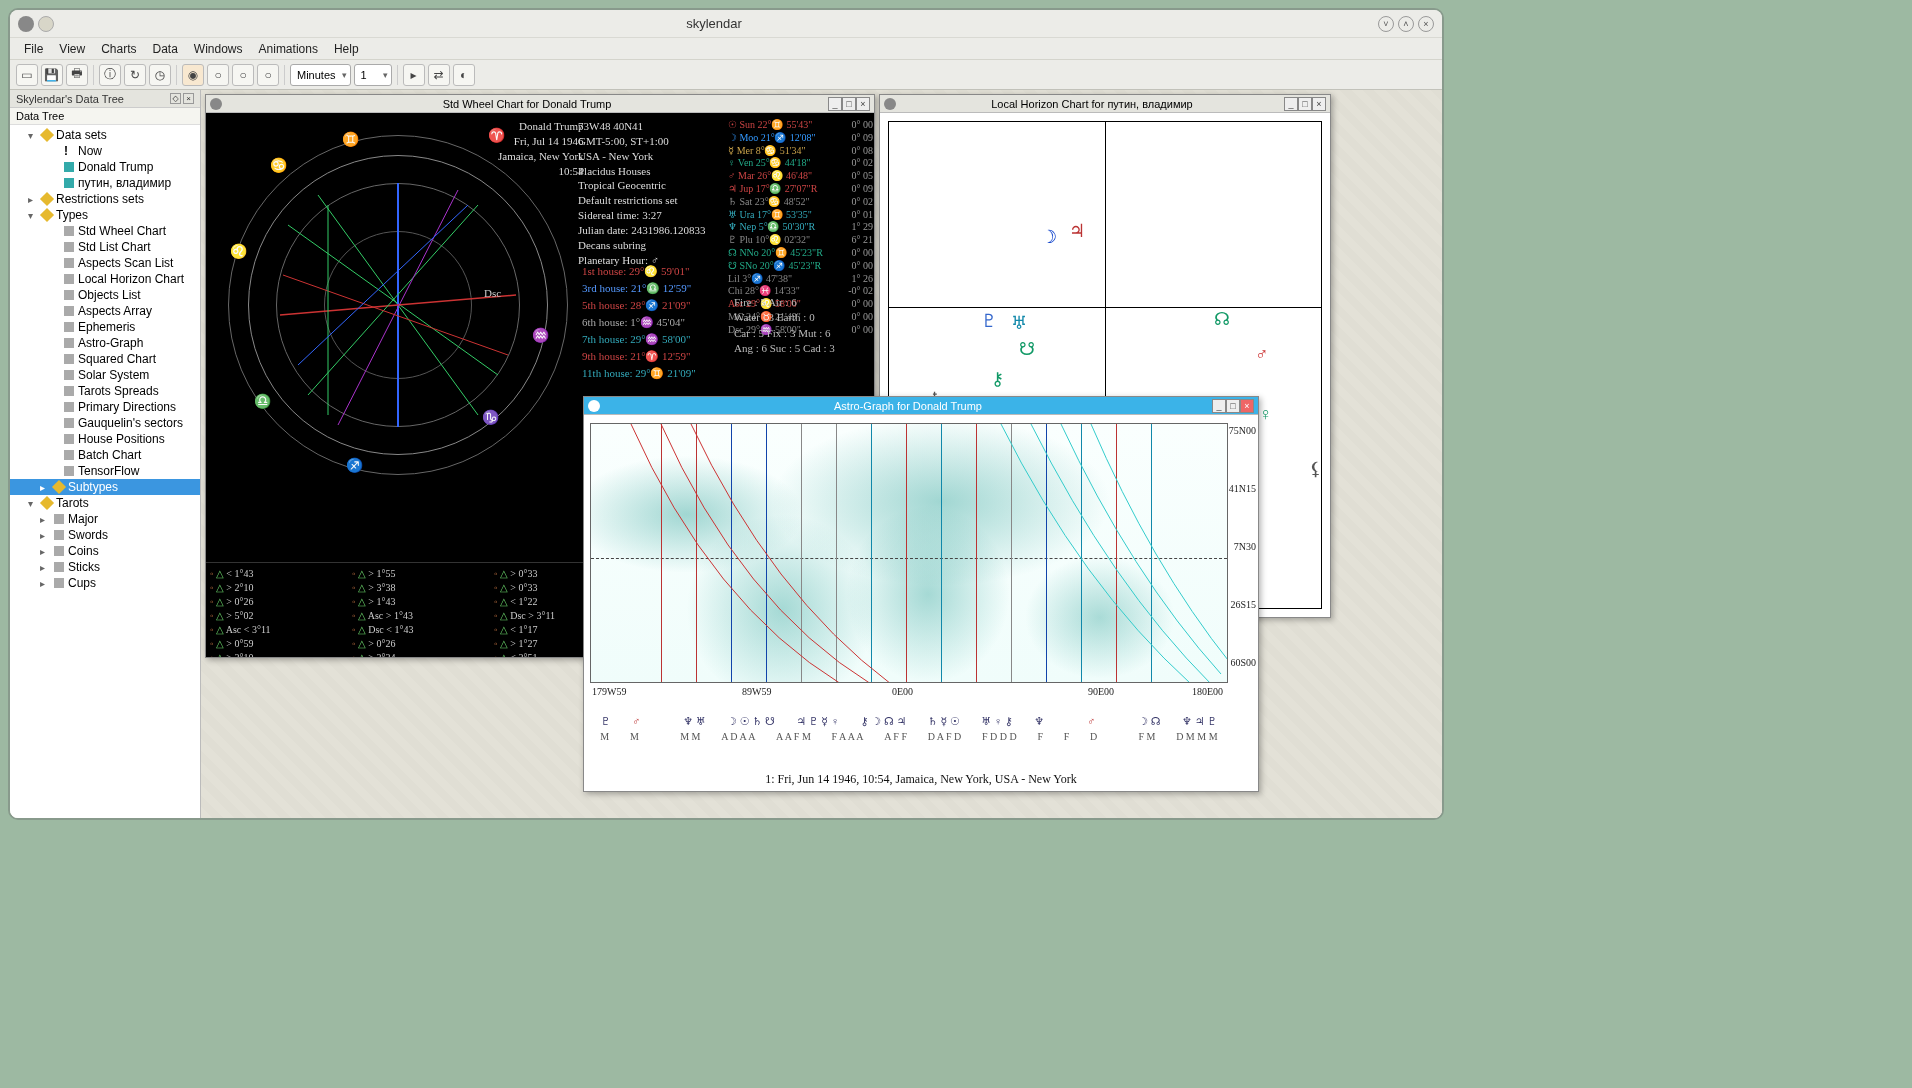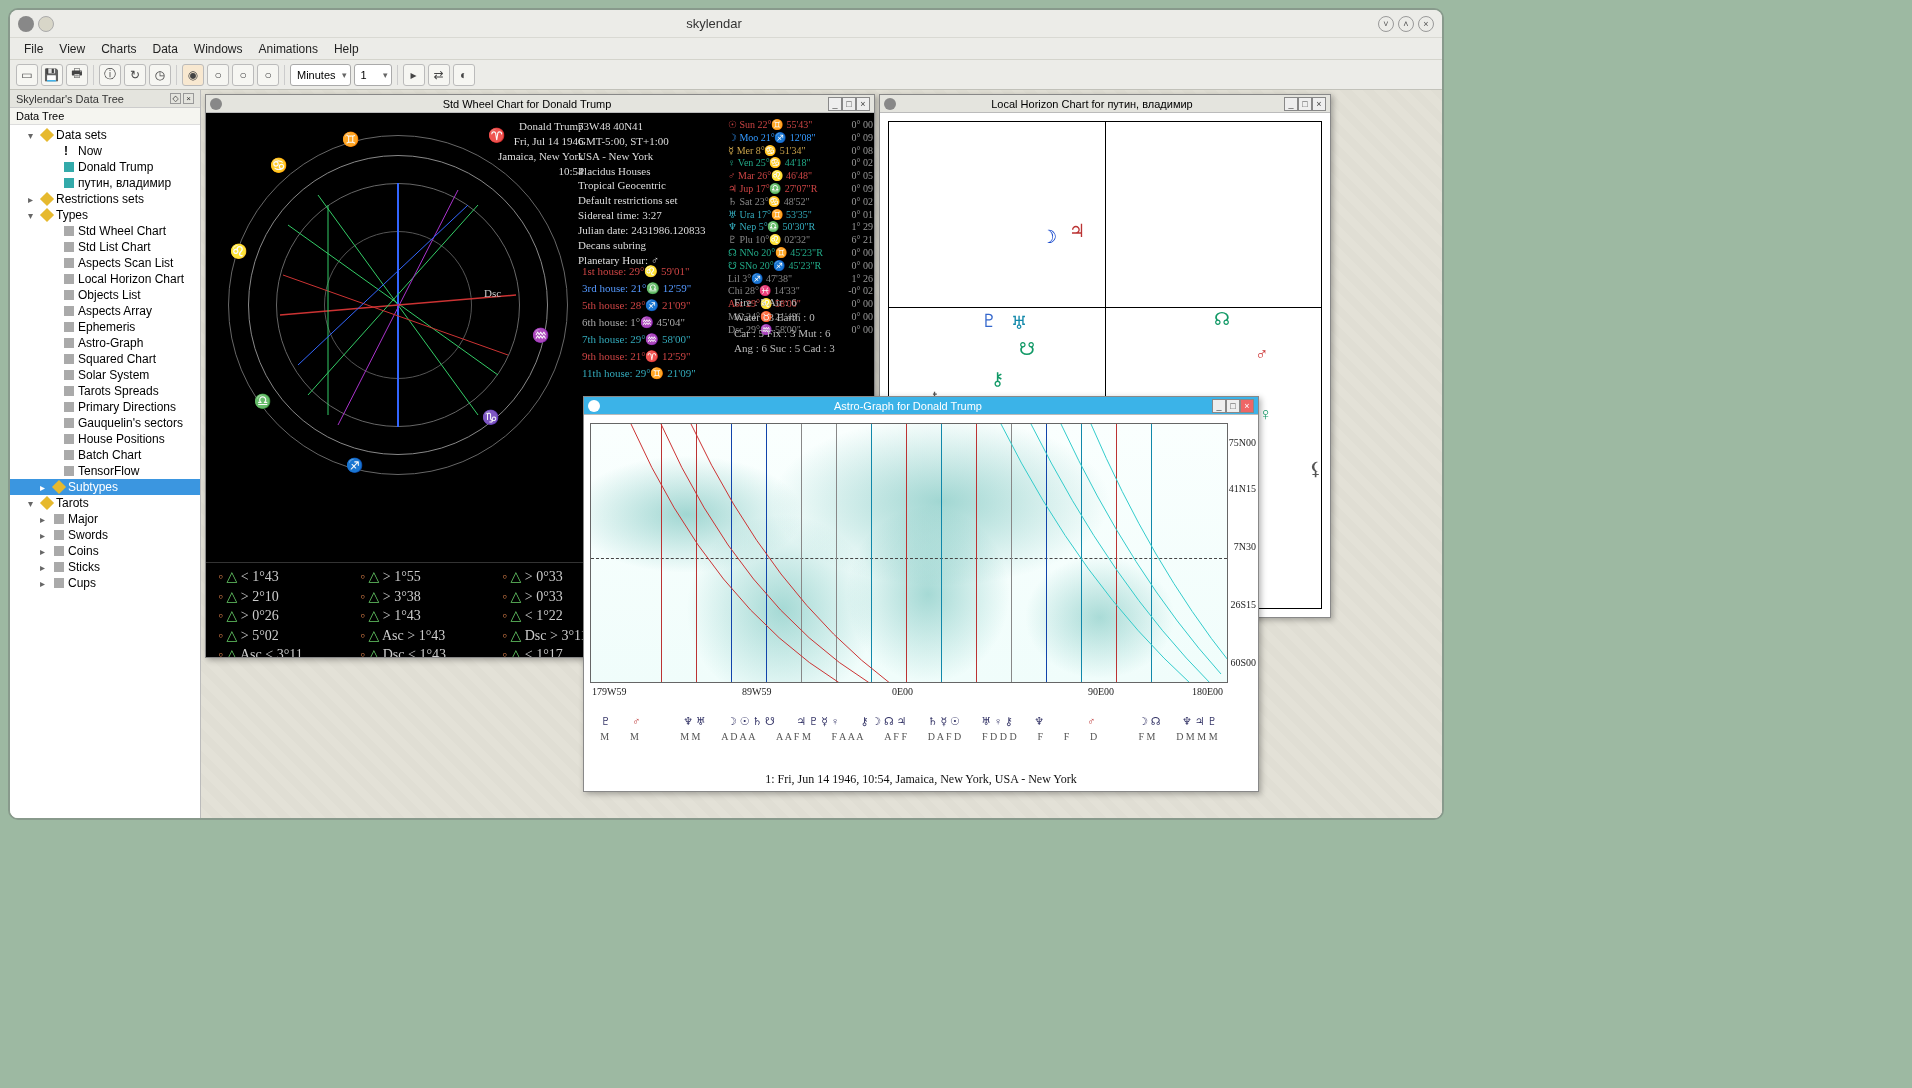--- a/index.html
+++ b/index.html
@@ -47,21 +47,21 @@
   .sw-title.active{background:#3bb3e8;color:#fff;}
   .sw-title .sw-text{flex:1;text-align:center;}
   .sw-title .sw-icon{width:12px;height:12px;background:#888;border-radius:6px;margin-right:4px;}
   .sw-title .sw-btns{display:flex;gap:0;}
   .sw-title .sw-btns span{width:14px;height:14px;border:1px solid #888;background:#eee;display:flex;align-items:center;justify-content:center;font-size:9px;color:#444;}
   
   
   .wheel-content{background:#000;position:relative;width:100%;height:calc(100% - 18px);overflow:hidden;font-family:"Georgia",serif;}
   .wheel-circle{position:absolute;border:1px solid #555;border-radius:50%;}
   .wheel-info{position:absolute;color:#ddd;font-size:11px;line-height:1.35;}
-  .wheel-aspects{position:absolute;bottom:0;left:0;right:0;height:95px;background:rgba(0,0,0,0.6);border-top:1px solid #333;color:#ccc;font-size:14px;padding:4px 12px;overflow:hidden;line-height:1.4;}
+  .wheel-aspects{position:absolute;bottom:0;left:0;right:0;height:95px;background:rgba(0,0,0,0.6);border-top:1px solid #333;color:#ccc;font-size:10px;padding:4px 4px;overflow:hidden;line-height:1.4;}
   
   
   .horizon-content{background:#fff;position:relative;width:100%;height:calc(100% - 18px);}
   .horizon-grid-v{position:absolute;top:0;bottom:0;width:1px;background:#000;}
   .horizon-grid-h{position:absolute;left:0;right:0;height:1px;background:#000;}
   .hz-glyph{position:absolute;font-size:18px;font-family:serif;}
   
   
   .ag-content{background:#fff;position:relative;width:100%;height:calc(100% - 18px);font-family:"Georgia",serif;}
   .ag-map{position:absolute;top:8px;left:6px;right:30px;height:260px;border:1px solid #666;background:linear-gradient(#fafffe,#f0fdfb);overflow:hidden;}
@@ -534,21 +534,21 @@
               <path d="M 70 0 Q 150 180 280 260" stroke="#c33" fill="none" stroke-width="1"></path>
               <path d="M 100 0 Q 180 170 300 260" stroke="#c33" fill="none" stroke-width="1"></path>
               <path d="M 410 0 Q 490 160 600 260" stroke="#3cc" fill="none" stroke-width="1"></path>
               <path d="M 440 0 Q 520 160 620 260" stroke="#3cc" fill="none" stroke-width="1"></path>
               <path d="M 470 0 Q 540 150 630 250" stroke="#3cc" fill="none" stroke-width="1"></path>
               <path d="M 500 0 Q 560 140 640 240" stroke="#3cc" fill="none" stroke-width="1"></path>
             </svg>
           </div>
 
           <div id="ag-lat">
-              <span class="ag-latlabel" style="top: 22px;">75N00</span>
+              <span class="ag-latlabel" style="top: 10px;">75N00</span>
               <span class="ag-latlabel" style="top: 68px;">41N15</span>
               <span class="ag-latlabel" style="top: 126px;">7N30</span>
               <span class="ag-latlabel" style="top: 184px;">26S15</span>
               <span class="ag-latlabel" style="top: 242px;">60S00</span>
             </div>
 
           <div id="ag-lon">
               <span class="ag-lonlabel" style="left: 8px;">179W59</span>
               <span class="ag-lonlabel" style="left: 158px;">89W59</span>
               <span class="ag-lonlabel" style="left: 308px;">0E00</span>

